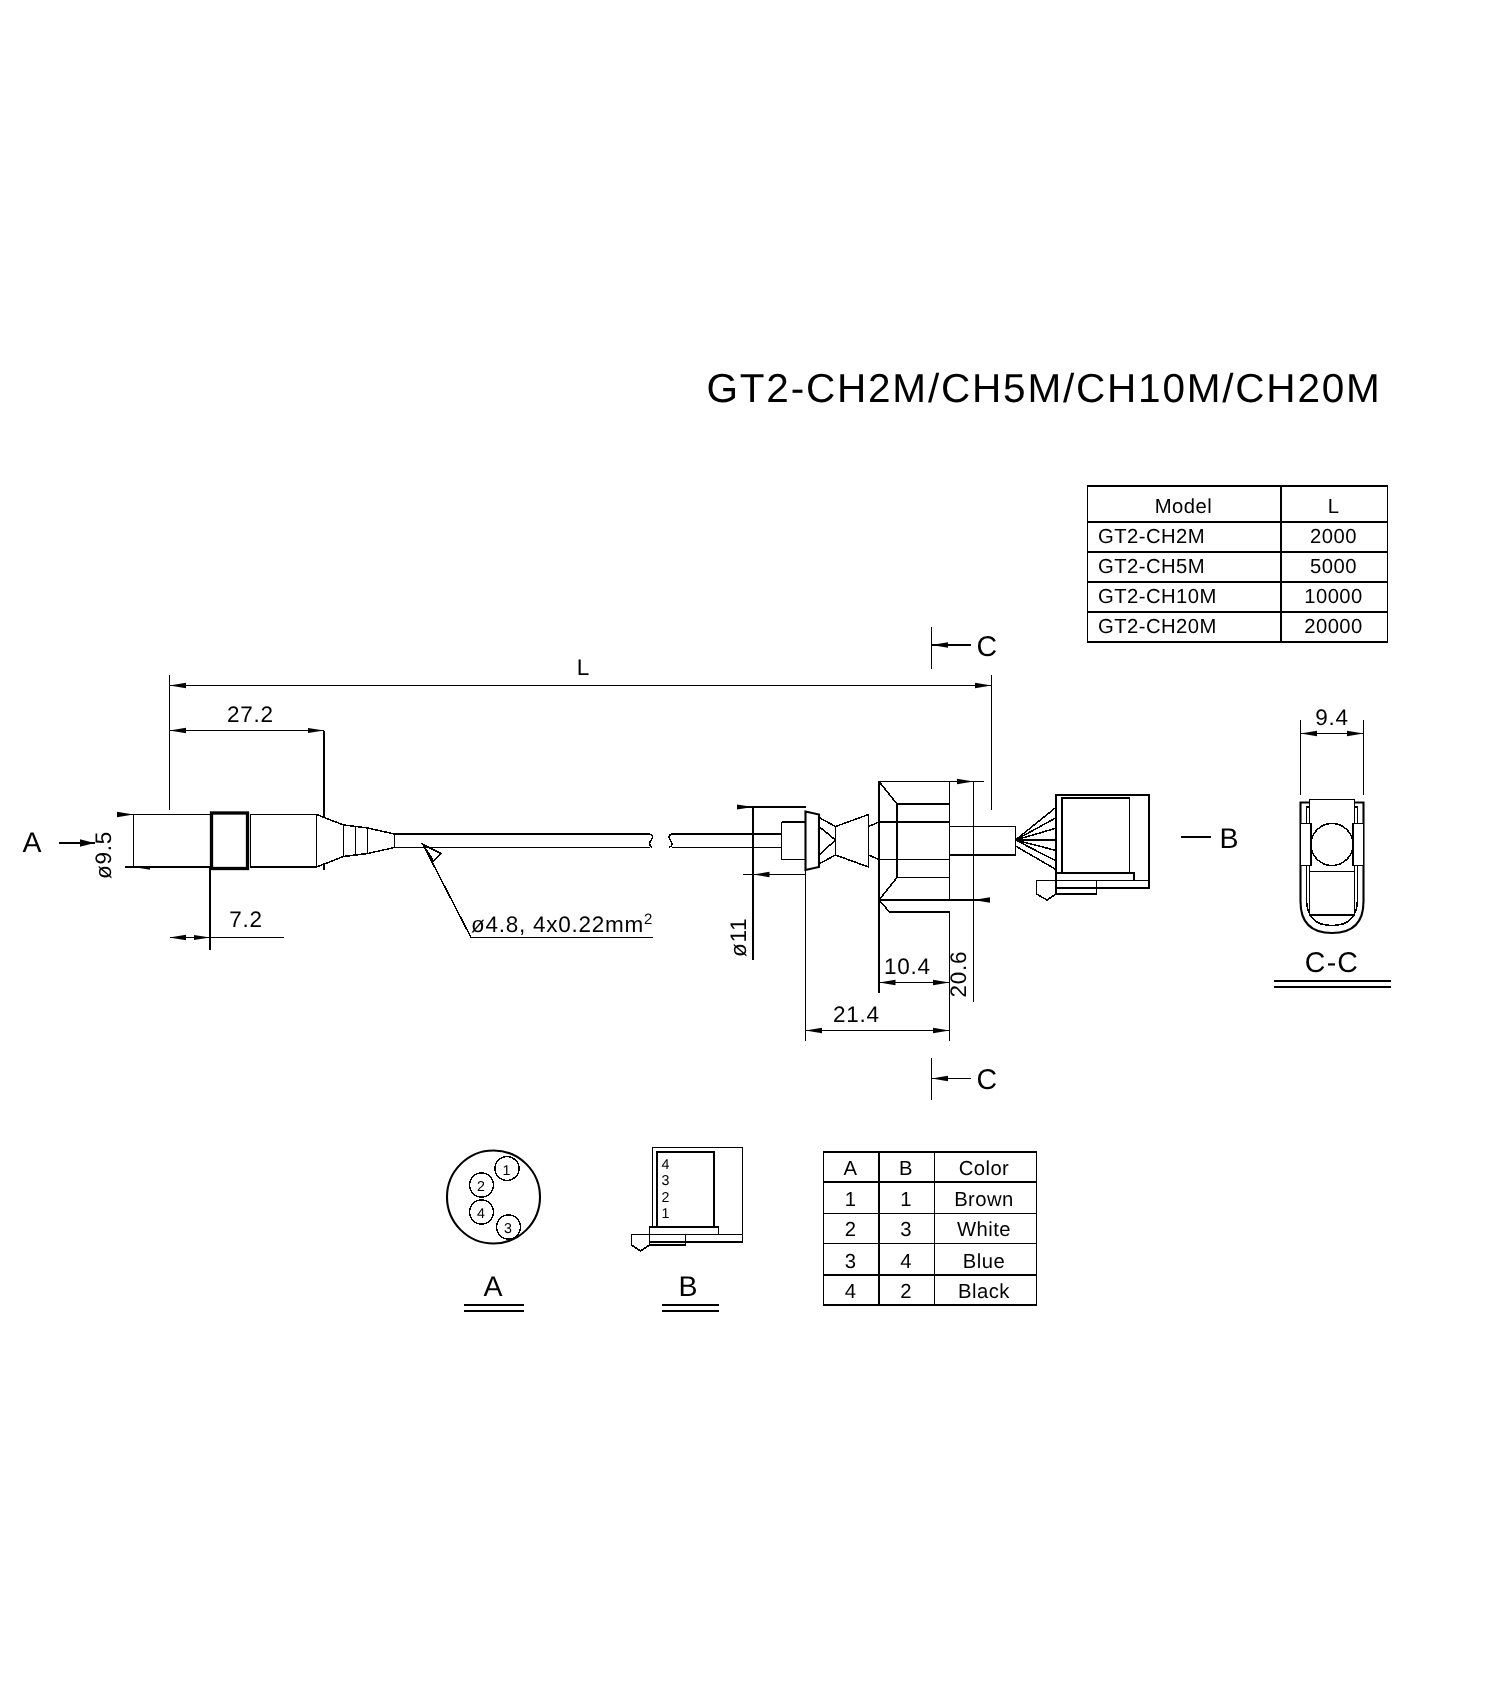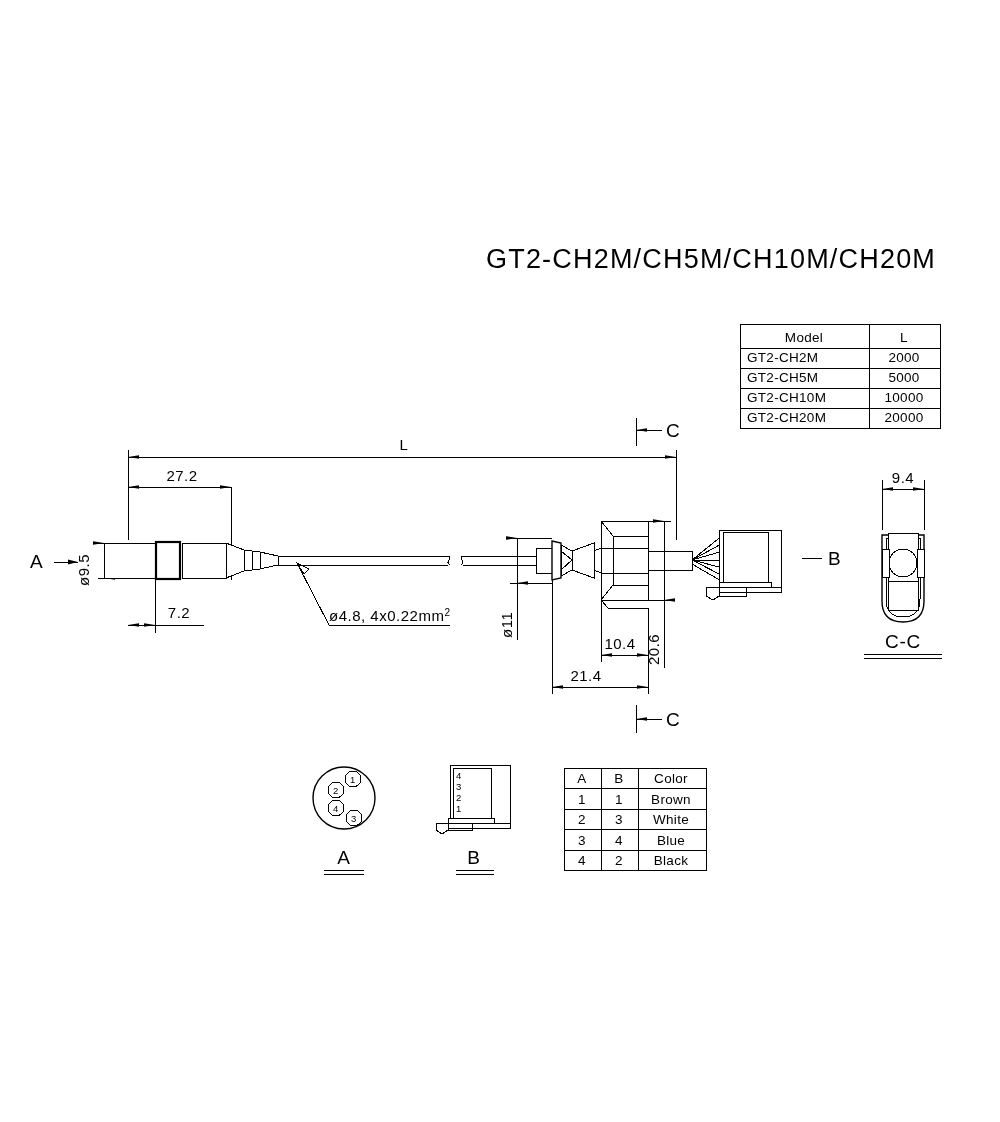--- a/index.html
+++ b/index.html
@@ -10,21 +10,21 @@
   body {
     width: 1000px;
     height: 1122px;
     position: relative;
     font-family: "Liberation Sans", sans-serif;
     color: #000000;
     overflow: hidden;
   }
   #drawing-root {
     position: absolute;
-    left: 16px;
+    left: 1px;
     top: 0;
     width: 923px;
     height: 1122px;
   }
   svg#cad {
     display: block;
     width: 1000px;
     height: 1122px;
   }
   .ln {

